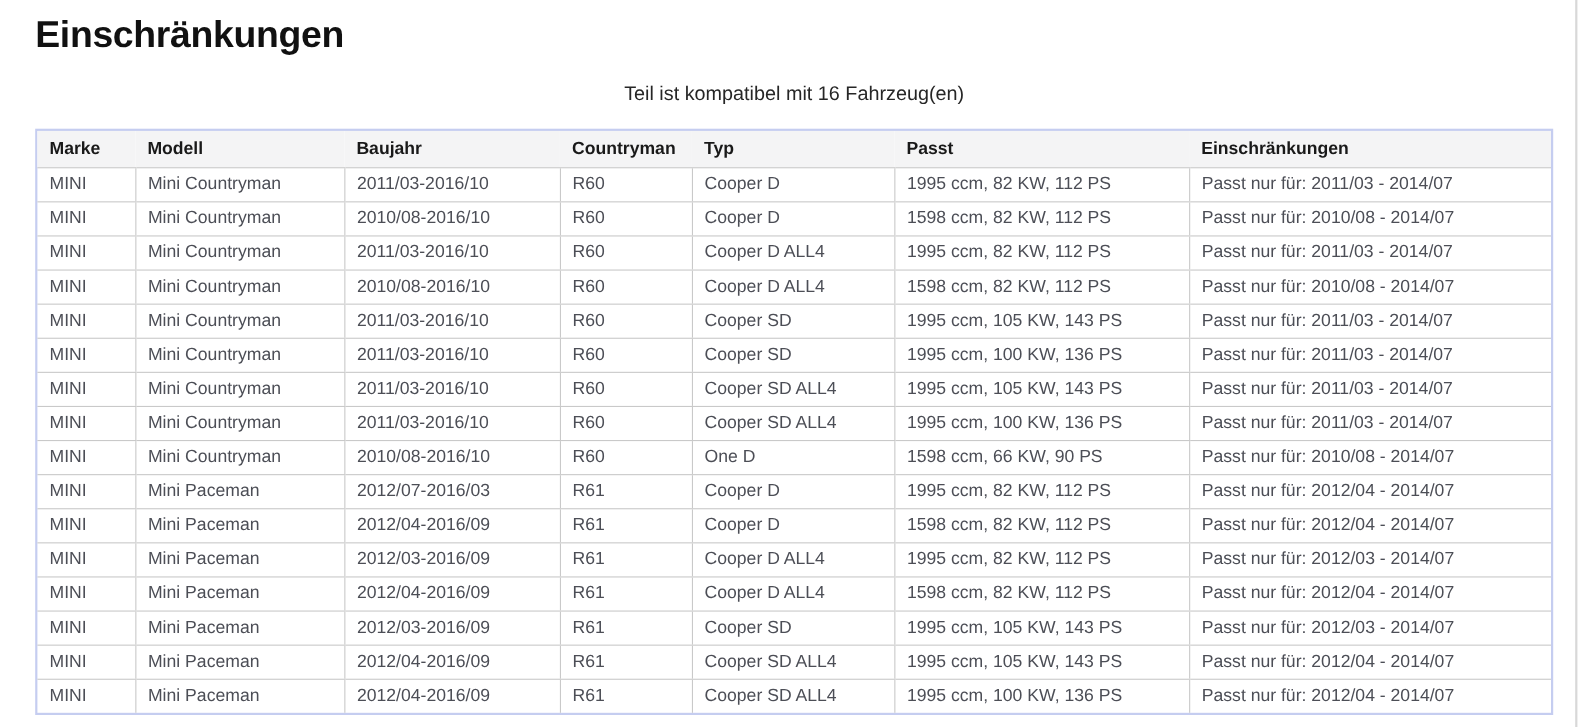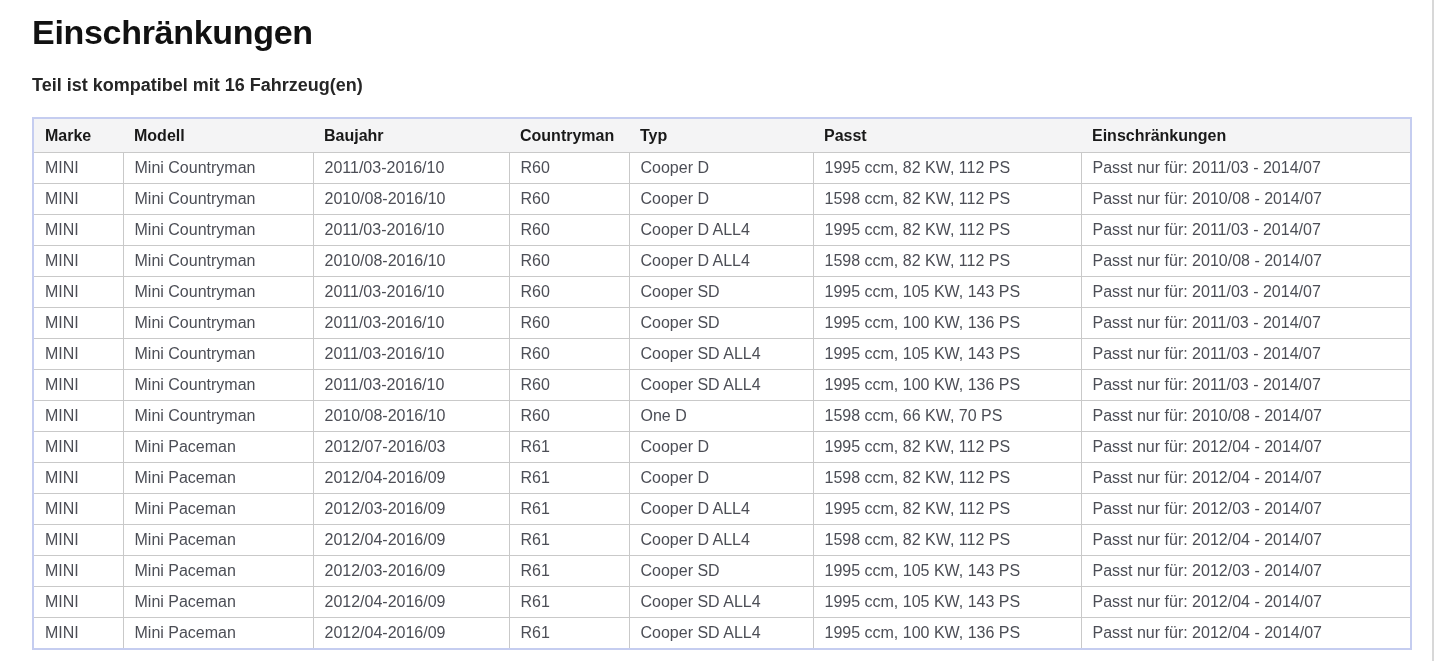--- a/index.html
+++ b/index.html
@@ -30,21 +30,22 @@
     line-height: 40px;
     font-weight: 700;
     color: #111111;
     letter-spacing: -0.3px;
   }
   p.subtitle {
     margin: 22px 0 0 0;
     font-size: 18px;
     line-height: 22px;
     color: #262626;
-    font-weight: 700;
+    font-weight: 400;
+    text-align: center;
   }
   .table-wrap {
     margin-top: 21px;
     border: 2px solid var(--outer-border);
     width: 1380px;
     background: #ffffff;
   }
   table.compat {
     border-collapse: collapse;
     table-layout: fixed;
@@ -192,21 +193,21 @@
             <td>Cooper SD ALL4</td>
             <td>1995 ccm, 100 KW, 136 PS</td>
             <td>Passt nur für: 2011/03 - 2014/07</td>
           </tr>
           <tr>
             <td>MINI</td>
             <td>Mini Countryman</td>
             <td>2010/08-2016/10</td>
             <td>R60</td>
             <td>One D</td>
-            <td>1598 ccm, 66 KW, 70 PS</td>
+            <td>1598 ccm, 66 KW, 90 PS</td>
             <td>Passt nur für: 2010/08 - 2014/07</td>
           </tr>
           <tr>
             <td>MINI</td>
             <td>Mini Paceman</td>
             <td>2012/07-2016/03</td>
             <td>R61</td>
             <td>Cooper D</td>
             <td>1995 ccm, 82 KW, 112 PS</td>
             <td>Passt nur für: 2012/04 - 2014/07</td>

